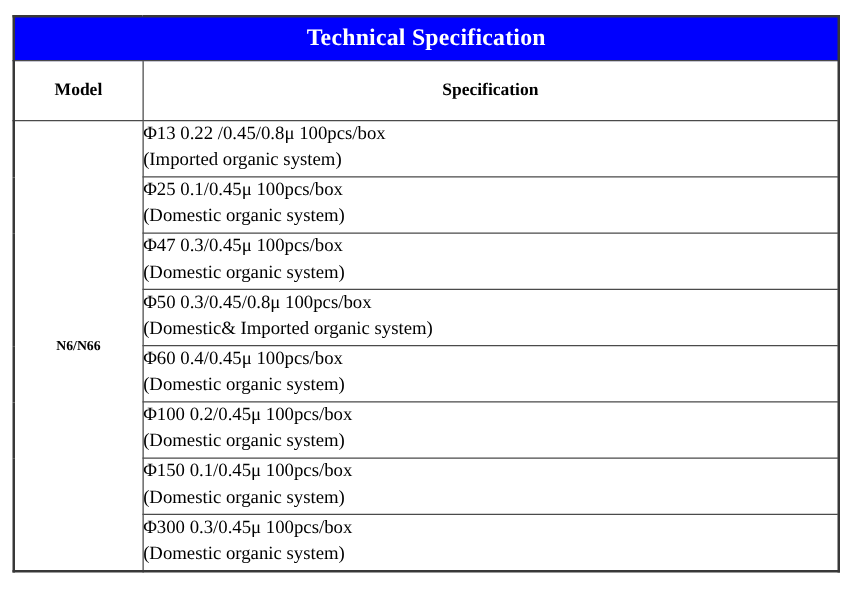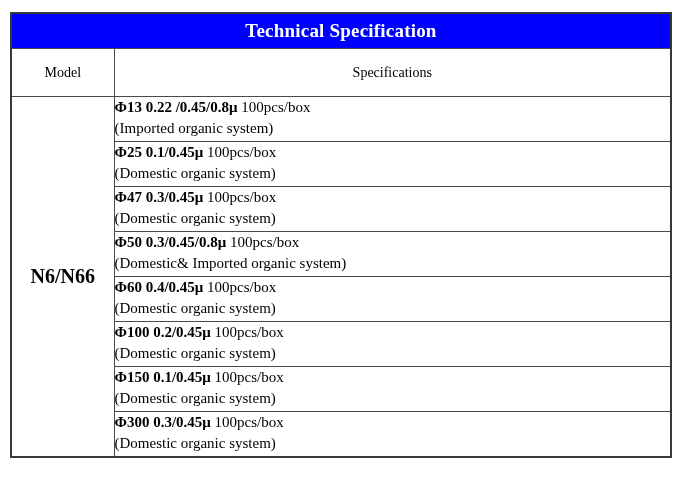--- a/index.html
+++ b/index.html
@@ -36,55 +36,56 @@
     vertical-align: middle;
     letter-spacing: 0.2px;
     border-bottom: 2px solid #383838;
   }
   .head-row td {
     height: 47px;
     text-align: center;
     vertical-align: middle;
     font-size: 14px;
     background: #ffffff;
+    font-weight: bold;
   }
   .model-cell {
     text-align: center;
     vertical-align: middle;
     font-weight: bold;
-    font-size: 20px;
+    font-size: 11px;
     background: #ffffff;
   }
   .spec-cell {
     height: 44px;
     vertical-align: top;
     padding: 1px 2px 1px 3px;
     font-size: 15px;
     line-height: 21px;
     background: #ffffff;
   }
-  .spec-size { font-weight: bold; }
+  .spec-size { font-weight: normal; }
   .spec-line1, .spec-line2 { white-space: pre; }
 </style>
 </head>
 <body>
 
 <div class="page">
   <table class="spec-table">
     <colgroup>
       <col class="col-model">
       <col class="col-specs">
     </colgroup>
     <tbody>
       <tr>
         <th class="title-cell" colspan="2">Technical Specification</th>
       </tr>
       <tr class="head-row">
         <td>Model</td>
-        <td>Specifications</td>
+        <td>Specification</td>
       </tr>
 
       <tr>
         <td class="model-cell" rowspan="8">N6/N66</td>
         <td class="spec-cell">
           <div class="spec-line1"><span class="spec-size">Φ13 0.22 /0.45/0.8μ</span><span> 100pcs/box</span></div>
           <div class="spec-line2">(Imported organic system)</div>
         </td>
       </tr>
       <tr>

